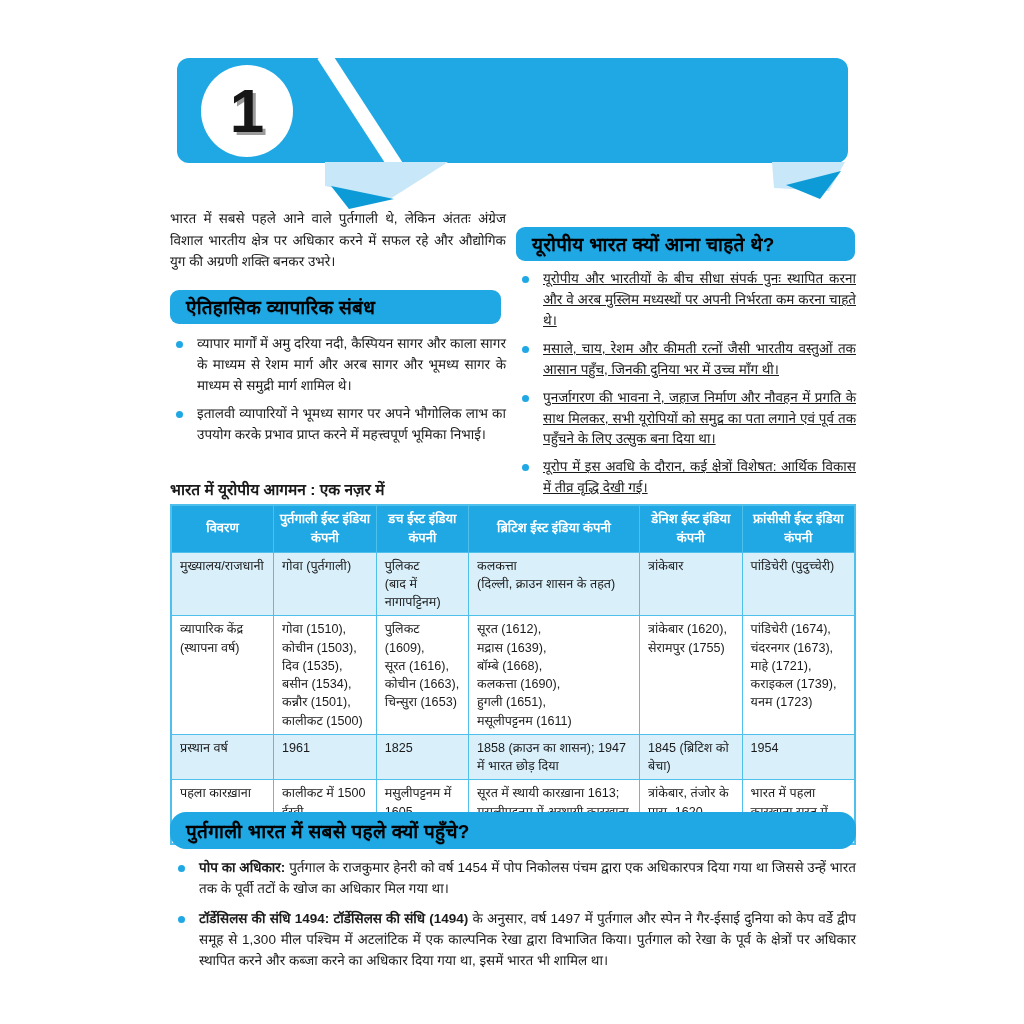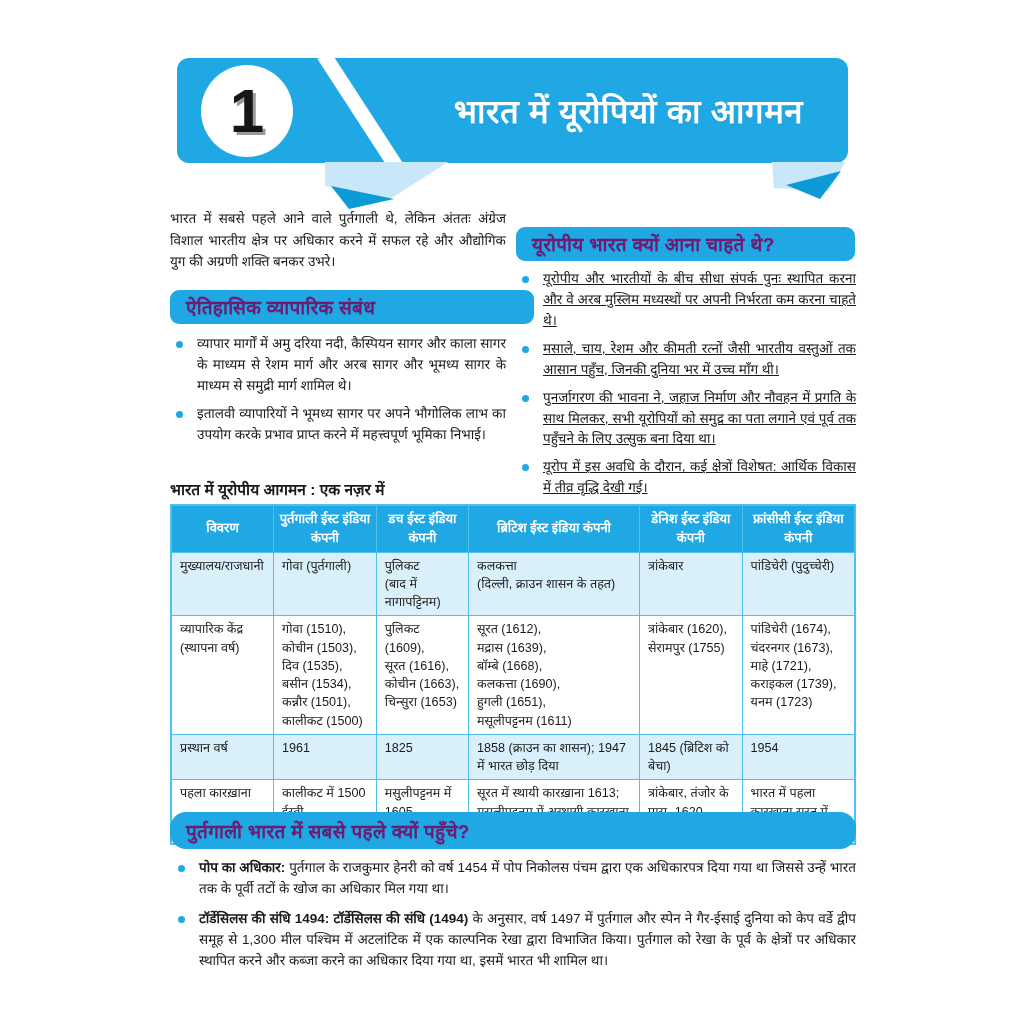--- a/index.html
+++ b/index.html
@@ -35,21 +35,21 @@
   }
   .banner-title{
     position:absolute;left:250px;right:18px;top:0;height:100%;
     display:flex;align-items:center;justify-content:center;
     color:#fff;font-size:33px;font-weight:bold;letter-spacing:.5px;
     text-shadow:0 1px 0 rgba(0,0,0,.12);
   }
   .ribbon-tails{position:absolute;left:0;top:0;width:1024px;height:1024px;pointer-events:none;}
   
   .sec-bar{
-    position:absolute;background:var(--accent);border-radius:9px;color:#701a75;
+    position:absolute;background:var(--accent);border-radius:9px;color:#000000;
     display:flex;align-items:center;padding:0 16px;font-size:19px;font-weight:bold;
     letter-spacing:.3px;text-shadow:0 1px 0 rgba(0,0,0,.12);
   }
   
   .intro{
     position:absolute;left:170px;top:208px;width:336px;
     font-size:13.5px;line-height:1.6;text-align:justify;
   }
   .bullets{position:absolute;font-size:13.5px;line-height:1.55;}
   .b-item{display:flex;margin-bottom:7px;}
@@ -90,33 +90,32 @@
 </head>
 <body>
 
 <div class="page">
 
   <div class="banner">
     <div class="chapter-circle">
       <span>1</span>
     </div>
     <div class="banner-slash"></div>
-    <div class="banner-title">भारत में यूरोपियों का आगमन</div>
   </div>
 
   <svg class="ribbon-tails" viewBox="0 0 1024 1024">
     <polygon points="325,162 448,162 390,199 325,186" fill="#C8E7F8"></polygon>
     <polygon points="331,186 394,199 349,209" fill="#0D9BD8"></polygon>
     <polygon points="772,162 845,162 829,191 774,188" fill="#C8E7F8"></polygon>
     <polygon points="786,185 841,171 820,199" fill="#0D9BD8"></polygon>
   </svg>
 
   <p class="intro">भारत में सबसे पहले आने वाले पुर्तगाली थे, लेकिन अंततः अंग्रेज विशाल भारतीय क्षेत्र पर अधिकार करने में सफल रहे और औद्योगिक युग की अग्रणी शक्ति बनकर उभरे।</p>
 
-  <div class="sec-bar" style="left:170px;top:290px;width:364px;height:34px;">ऐतिहासिक व्यापारिक संबंध</div>
+  <div class="sec-bar" style="left:170px;top:290px;width:331px;height:34px;">ऐतिहासिक व्यापारिक संबंध</div>
   <div class="bullets" style="left:170px;top:334px;width:336px;">
       <div class="b-item">
         <span class="b-dot"></span>
         <div class="b-text">व्यापार मार्गों में अमु दरिया नदी, कैस्पियन सागर और काला सागर के माध्यम से रेशम मार्ग और अरब सागर और भूमध्य सागर के माध्यम से समुद्री मार्ग शामिल थे।</div>
       </div>
       <div class="b-item">
         <span class="b-dot"></span>
         <div class="b-text">इतालवी व्यापारियों ने भूमध्य सागर पर अपने भौगोलिक लाभ का उपयोग करके प्रभाव प्राप्त करने में महत्त्वपूर्ण भूमिका निभाई।</div>
       </div>
     </div>

